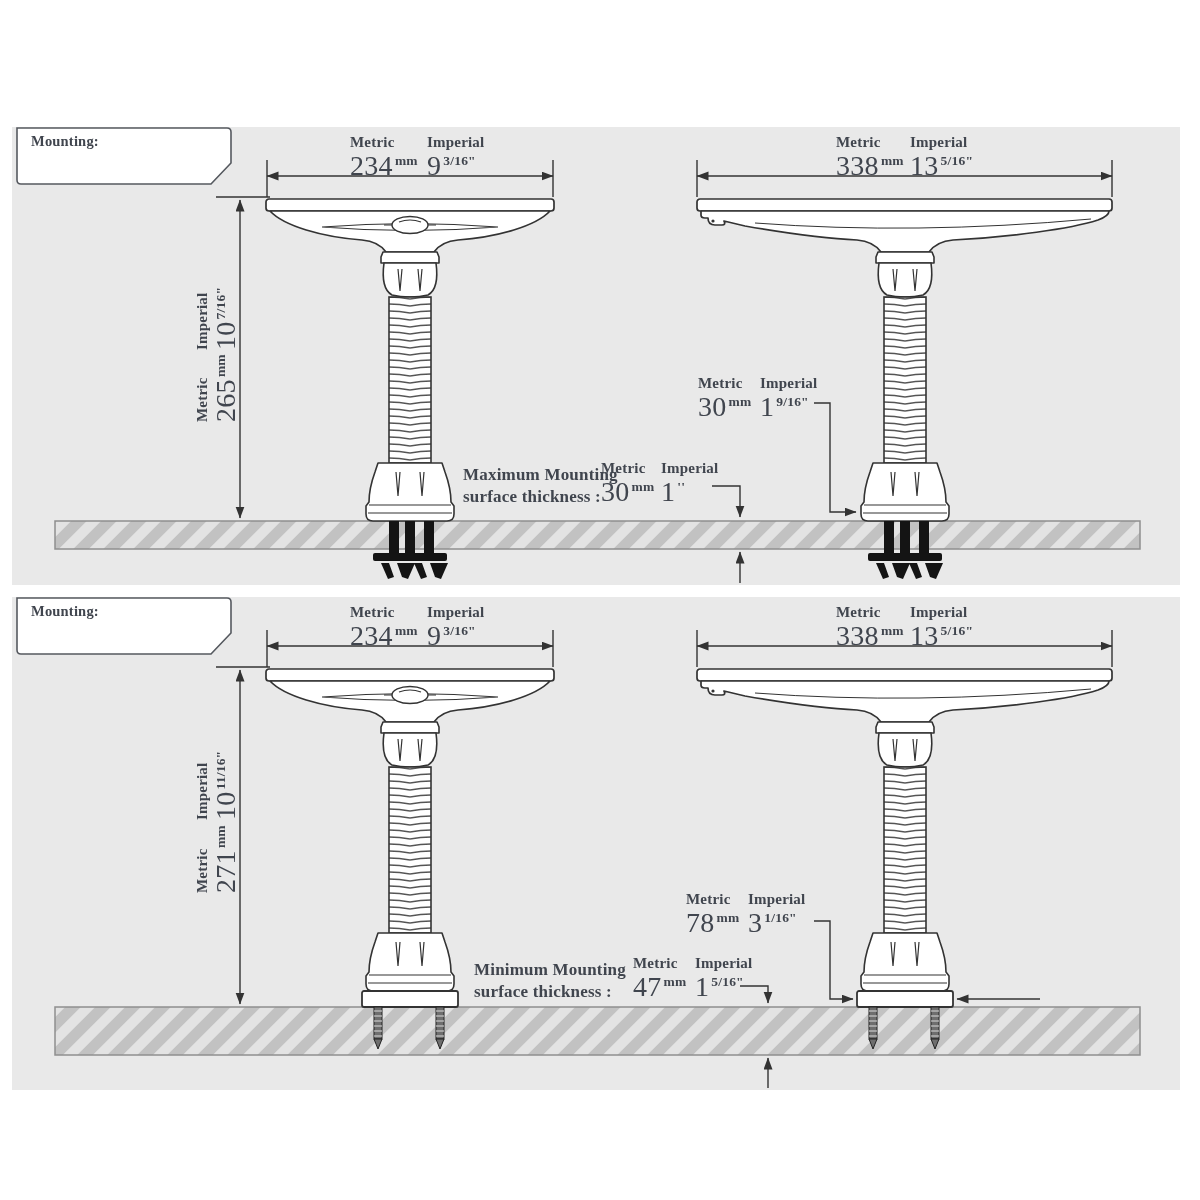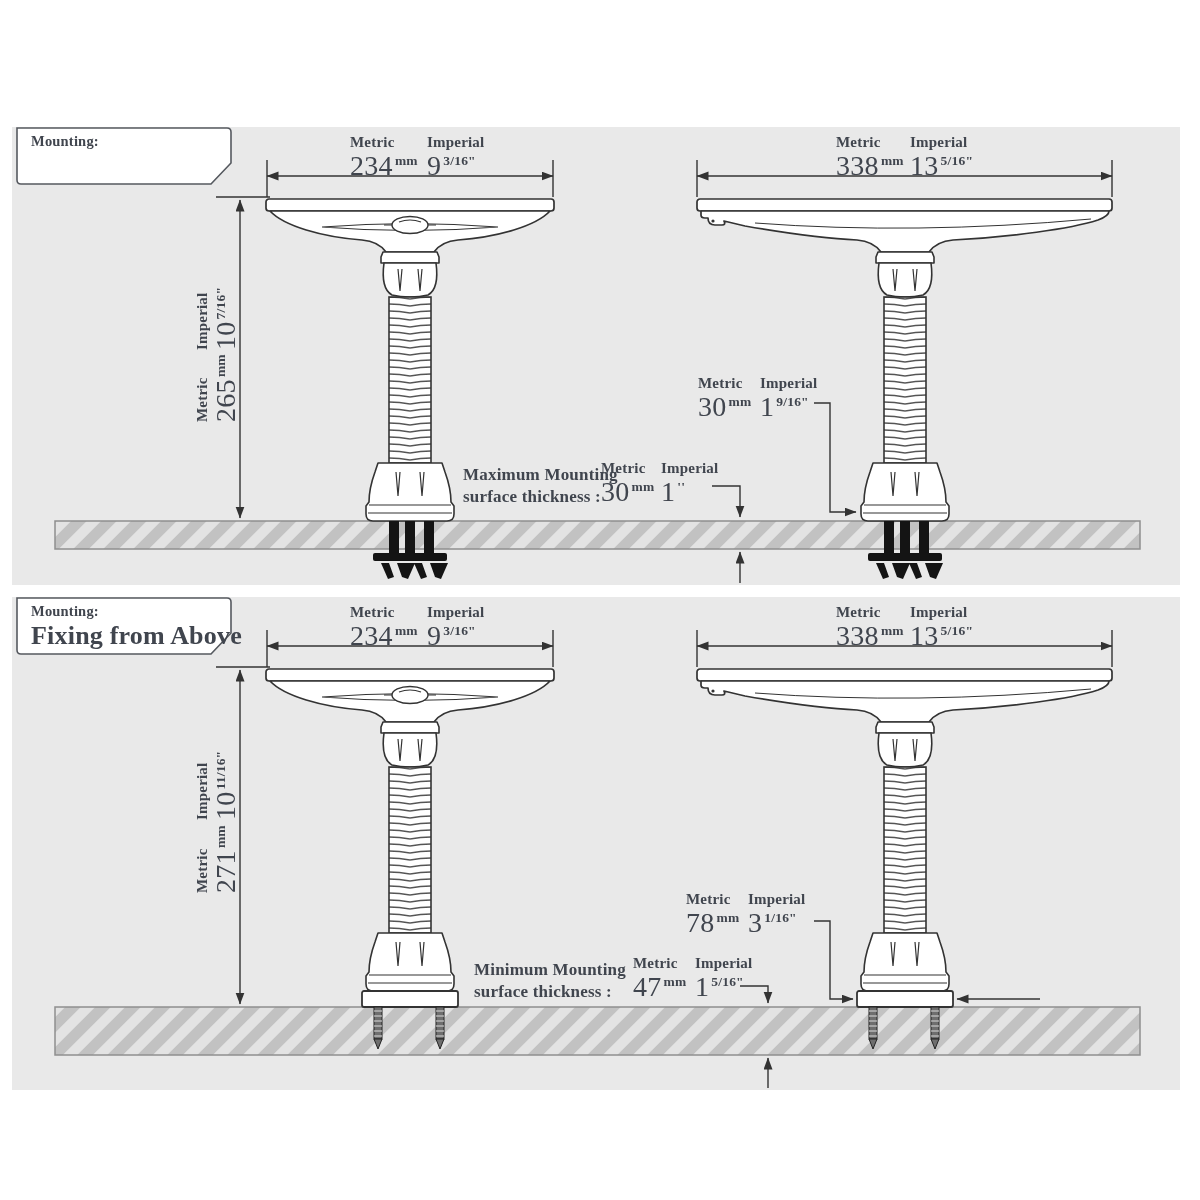--- a/index.html
+++ b/index.html
@@ -206,21 +206,20 @@
     <div class="dim-label">Metric</div>
     <div class="dim-value"><span>30</span><span class="sup">mm</span></div>
   </div>
   <div class="dim-block" style="left:661px;top:460px">
     <div class="dim-label">Imperial</div>
     <div class="dim-value"><span>1</span><span class="sup">''</span></div>
   </div>
 
   <div class="box-title" style="left:31px;top:604px">
     <div class="t1">Mounting:</div>
-    <div class="t2">Fixing from Above</div>
   </div>
 
   <div class="dim-block" style="left:350px;top:604px">
     <div class="dim-label">Metric</div>
     <div class="dim-value"><span>234</span><span class="sup">mm</span></div>
   </div>
   <div class="dim-block" style="left:427px;top:604px">
     <div class="dim-label">Imperial</div>
     <div class="dim-value"><span>9</span><span class="sup">3/16"</span></div>
   </div>

